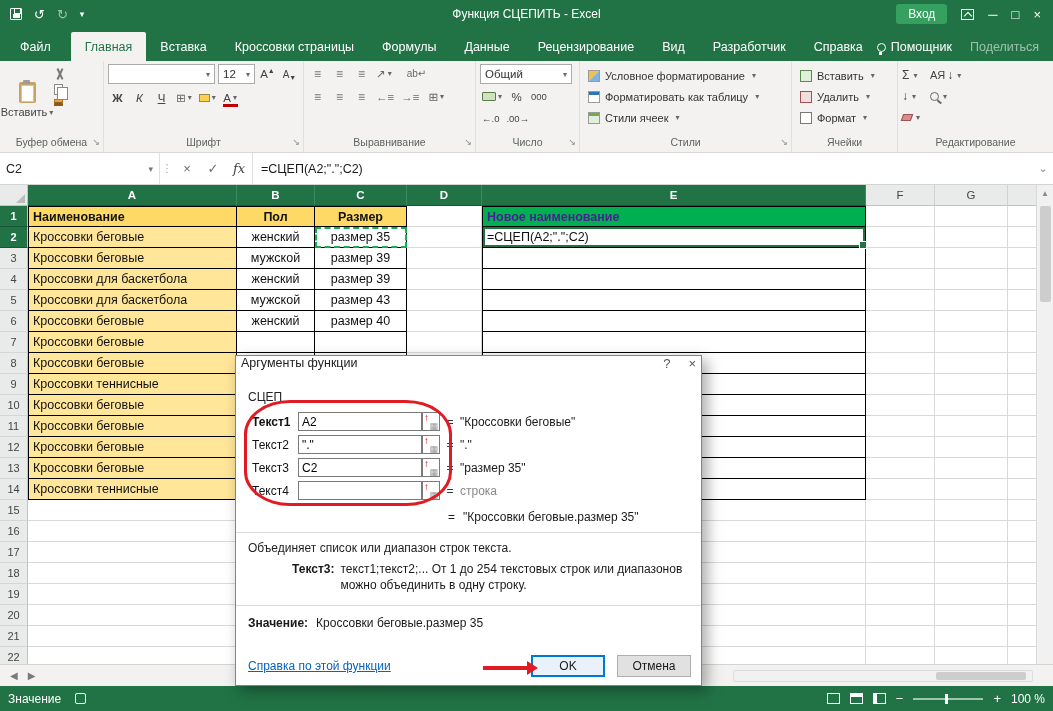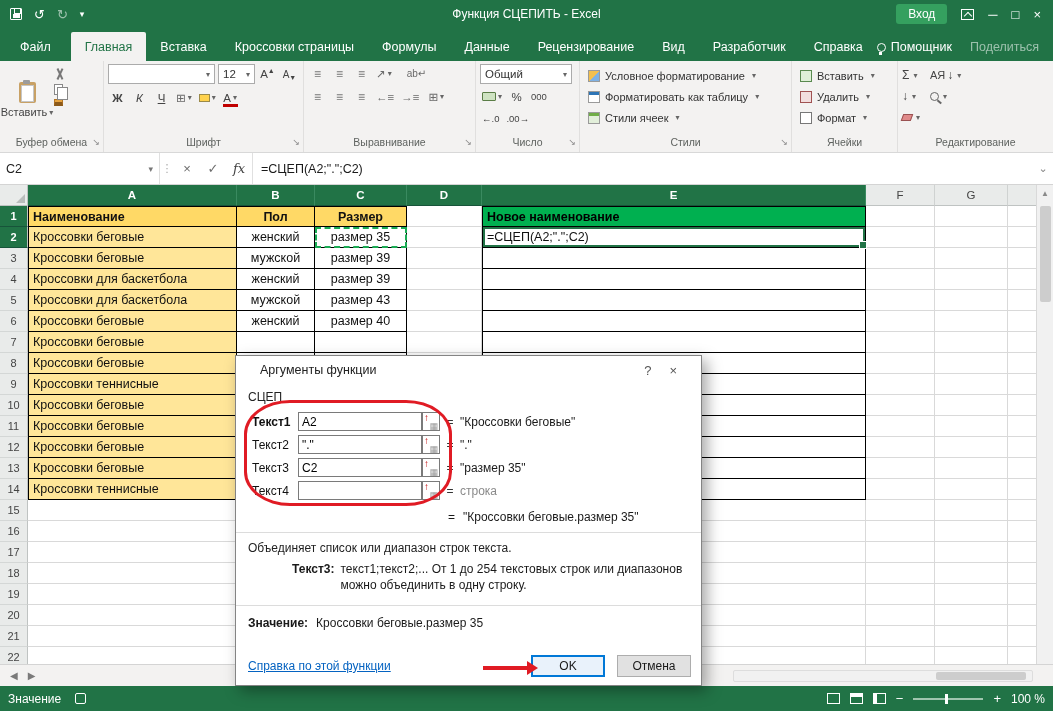--- a/index.html
+++ b/index.html
@@ -107,21 +107,21 @@
   .gcol.fill{flex:1;}
   .grow{display:flex;}
   .growh{width:28px;height:21px;display:flex;align-items:center;justify-content:center;font-size:11px;background:#e9ebea;color:#444;
          border-right:1px solid #bfc3c2;border-bottom:1px solid #d4d7d6;flex:none;}
   .growh.selhdr{background:#217346;color:#fff;font-weight:bold;border-bottom-color:#17543a;}
   .gcell{height:21px;display:flex;align-items:center;padding:0 4px;font-size:12.5px;color:#111;overflow:hidden;white-space:nowrap;flex:none;background:#fff;}
   .plain{border-right:1px solid #d9d9d9;border-bottom:1px solid #d9d9d9;}
   .topb{border-top:1px solid #000;}
   .firstb{border-left:1px solid #000;}
   .yh{background:#ffd966;font-weight:bold;border-right:1px solid #000;border-bottom:1px solid #000;}
-  .gh{background:#00b050;font-weight:bold;border-right:1px solid #000;border-bottom:1px solid #000;border-left:1px solid #000;color:#000000;}
+  .gh{background:#00b050;font-weight:bold;border-right:1px solid #000;border-bottom:1px solid #000;border-left:1px solid #000;color:#4c1d95;}
   .ya{background:#ffe699;border-right:1px solid #000;border-bottom:1px solid #000;border-left:1px solid #000;}
   .bc{border-right:1px solid #000;border-bottom:1px solid #000;}
   .ec{border-right:1px solid #000;border-bottom:1px solid #000;border-left:1px solid #000;}
   .ac{justify-content:center;}
   .ants{outline:2px dashed #1aab54;outline-offset:-2px;}
   .selcell{box-shadow:inset 0 0 0 2px #217346;position:relative;overflow:visible;z-index:3;}
   .selcell::after{content:"";position:absolute;right:-2px;bottom:-2px;width:6px;height:6px;background:#217346;border:1px solid #fff;}
   .vscroll{position:absolute;top:0;right:0;bottom:0;width:17px;background:#f1f1f1;border-left:1px solid #d9d9d9;display:flex;flex-direction:column;align-items:center;font-size:8px;color:#8a8a8a;}
   .vthumb{width:11px;height:96px;background:#cdcdcd;border-radius:2px;margin-top:4px;}
   .varr{padding:4px 0;}
@@ -137,21 +137,21 @@
   .viewic{width:13px;height:11px;border:1px solid #fff;background:transparent;}
   .viewic.b{background:linear-gradient(180deg,#fff 3px,transparent 3px);}
   .viewic.c{background:linear-gradient(90deg,#fff 3px,transparent 3px);}
   .ztrack{width:70px;height:2px;background:#9fc5ae;position:relative;}
   .zthumb{position:absolute;left:32px;top:-4px;width:3px;height:10px;background:#fff;}
   .zsign{font-size:13px;}
 
   
   .dialog{position:absolute;left:235px;top:355px;width:467px;height:331px;background:#fff;border:1px solid #848484;
           box-shadow:5px 5px 14px rgba(0,0,0,.35);z-index:50;font-size:12px;color:#1a1a1a;}
-  .dlg-title{height:28px;display:flex;align-items:center;padding:0 24px;font-size:12.5px;color:#222;}
+  .dlg-title{height:28px;display:flex;padding:0 5px;font-size:12.5px;color:#222;}
   .dlg-ctl{margin-left:auto;display:flex;gap:18px;color:#555;font-size:13px;}
   .fname{padding:6px 12px 4px;font-size:12px;color:#222;}
   .dfields{padding-top:2px;}
   .dfield{display:flex;align-items:center;height:23px;padding-left:16px;}
   .dlab{width:46px;font-size:12px;color:#111;}
   .dlab.req{font-weight:bold;}
   .dinp{width:124px;height:19px;border:1px solid #7a7a7a;font-size:12px;padding:4px 3px;font-family:inherit;outline:none;}
   .dref{width:18px;height:19px;border:1px solid #7a7a7a;background:#fff;position:relative;margin-left:0;}
   .dref::before{content:"▦";position:absolute;right:1px;bottom:-1px;font-size:9px;color:#999;}
   .dref::after{content:"↑";position:absolute;left:1px;top:-1px;font-size:10px;font-weight:bold;color:#c00000;}

